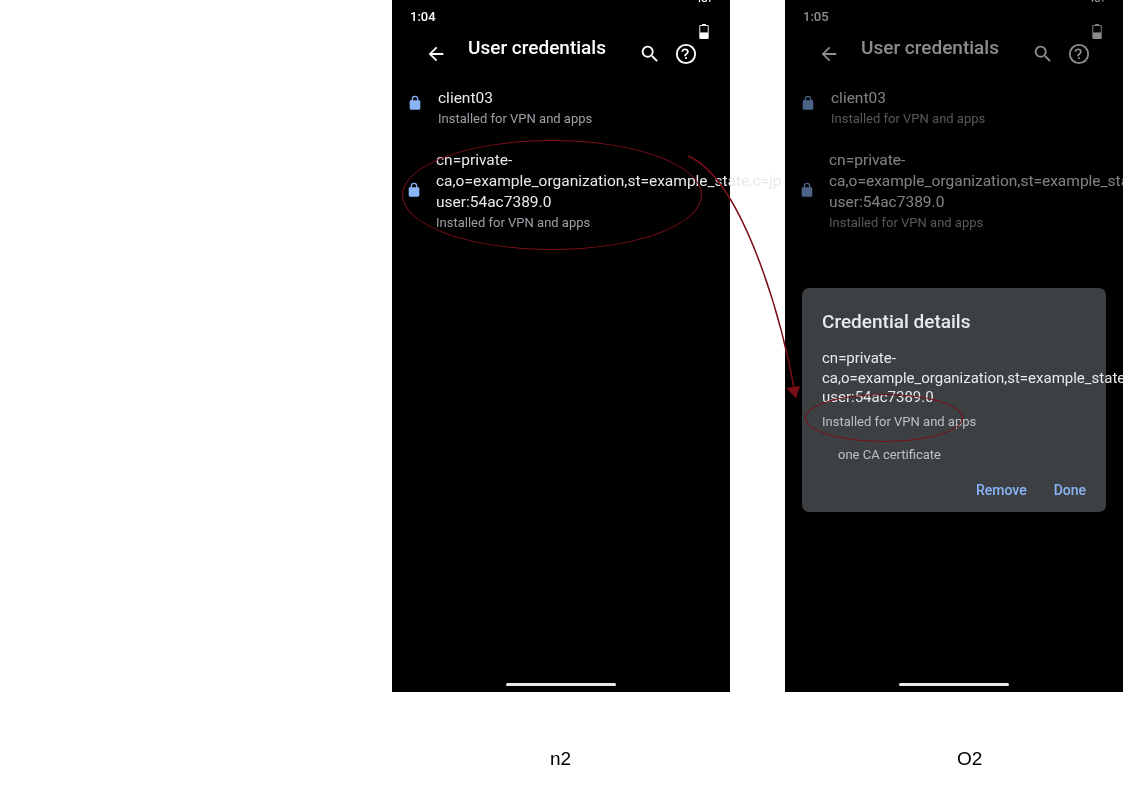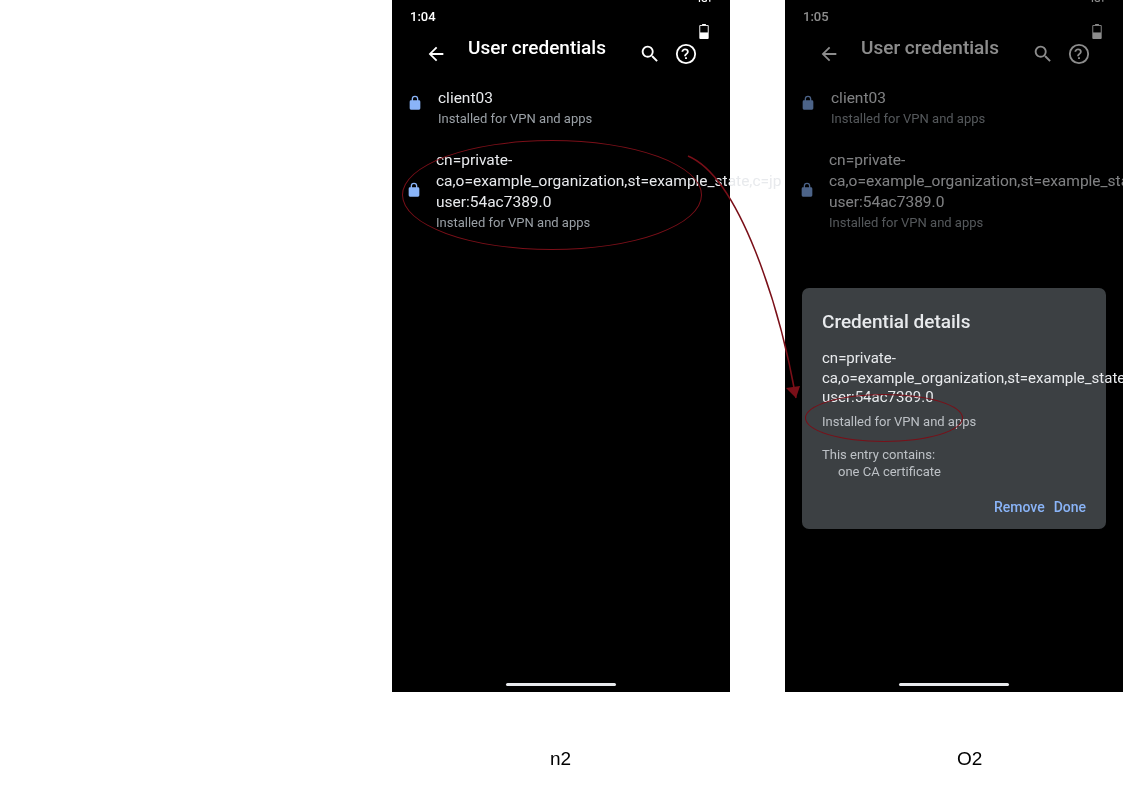--- a/index.html
+++ b/index.html
@@ -109,21 +109,21 @@
   }
   .dialog .dlg-item {
     font-size: 13px;
     color: #bdc1c6;
     padding-left: 16px;
     margin-bottom: 20px;
   }
   .dialog .dlg-buttons {
     display: flex;
     justify-content: flex-end;
-    gap: 9px;
+    gap: 27px;
   }
   .dlg-btn {
     color: #8ab4f8;
     font-size: 14px;
     font-weight: 500;
     cursor: pointer;
   }
 
   .caption {
     position: absolute;
@@ -280,21 +280,20 @@
         <div class="title">cn=private-ca,o=example_organization,st=example_state,c=jp user:54ac7389.0</div>
         <div class="sub">Installed for VPN and apps</div>
       </div>
     </div>
   </div>
 
   <div class="dialog">
     <div class="dlg-title">Credential details</div>
     <div class="dlg-name">cn=private-ca,o=example_organization,st=example_state,c=jp user:54ac7389.0</div>
     <div class="dlg-sub">Installed for VPN and apps</div>
-    <div class="dlg-contains">This entry contains:</div>
     <div class="dlg-item">one CA certificate</div>
     <div class="dlg-buttons">
       <span class="dlg-btn">Remove</span>
       <span class="dlg-btn">Done</span>
     </div>
   </div>
 
   <div class="annot" style="left:20px; top:394px; width:158px; height:48px;"></div>
 
   <div class="navbar"></div>

